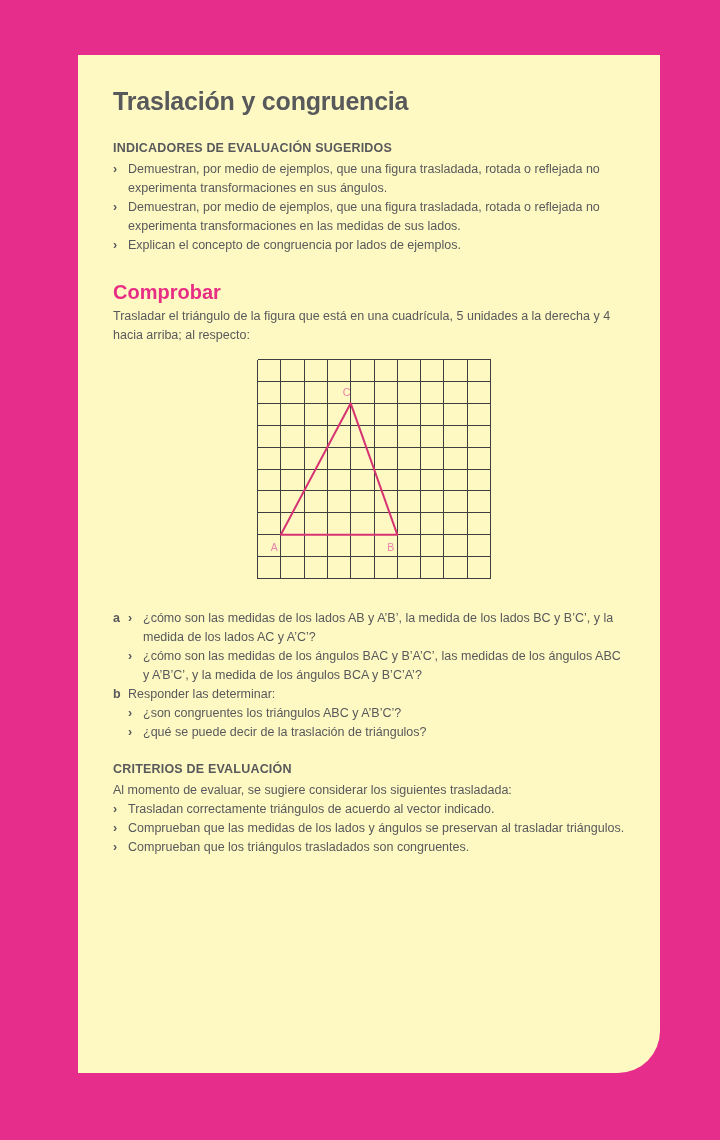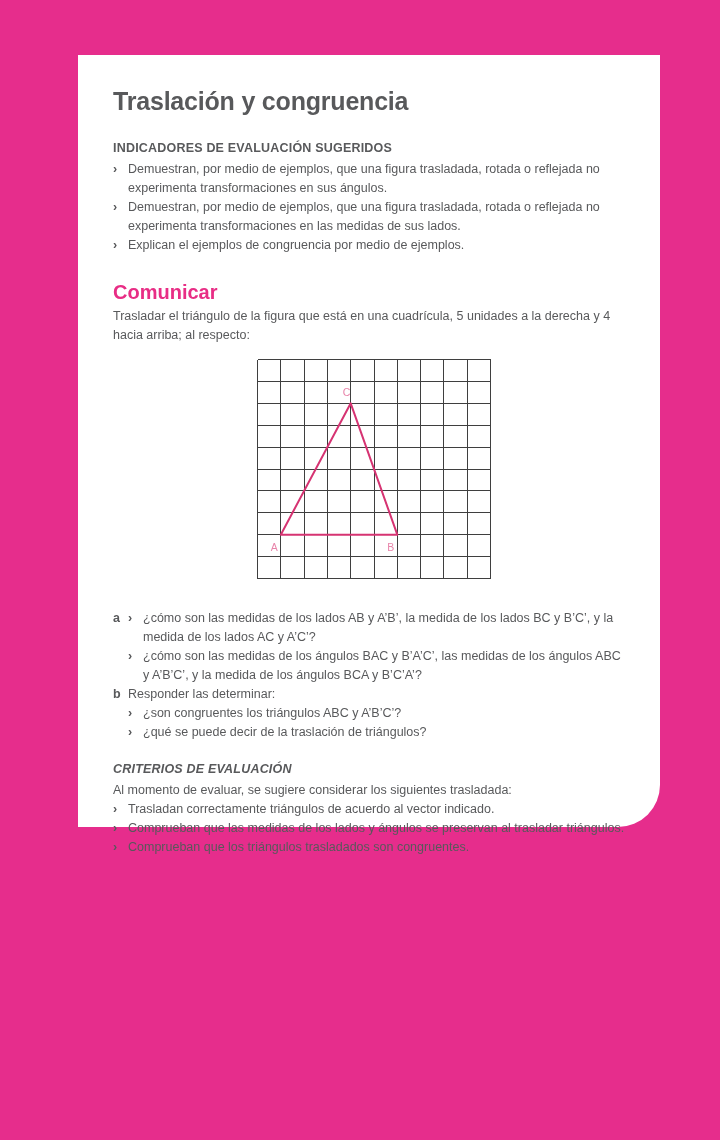--- a/index.html
+++ b/index.html
@@ -7,22 +7,22 @@
   body {
     width: 720px; height: 1140px;
     position: relative;
     background: #e62d8c;
     font-family: "Liberation Sans", sans-serif;
     overflow: hidden;
   }
   .page {
     position: absolute;
     left: 78px; top: 55px;
-    width: 582px; height: 772px;
-    background: #ffffff;
+    width: 582px; height: 1018px;
+    background: #fef9c3;
     border-radius: 0 0 42px 0;
   }
   .content {
     padding: 32px 30px 0 35px;
     color: #58595b;
     font-size: 12.5px;
     line-height: 19px;
   }
   .doc-title {
     font-size: 25px;
@@ -61,21 +61,21 @@
   }
   .figure-wrap { margin: 14px 0 0 144px; width: 234px; }
   .task { display: flex; margin-top: 0; }
   .task.first { margin-top: 24px; }
   .task-letter { font-weight: bold; width: 15px; flex: 0 0 15px; }
   .task-body { flex: 1; }
   .sub-list { margin: 0; }
   .sub-item { display: flex; }
   .sub-item .marker { width: 15px; flex: 0 0 15px; font-weight: bold; }
   .criteria-block { margin-top: 18px; }
-  .criteria-block .section-heading { margin-top: 0; font-style: italic; }
+  .criteria-block .section-heading { margin-top: 0; }
 </style>
 </head>
 <body style="background: rgb(230, 45, 140);">
 
 <div class="page">
   <div class="content">
 
     <h1 class="doc-title">Traslación y congruencia</h1>
 
 
@@ -86,27 +86,27 @@
         <div class="bullet-item">
           <span class="marker">›</span>
           <span>Demuestran, por medio de ejemplos, que una figura trasladada, rotada o reflejada no experimenta transformaciones en sus ángulos.</span>
         </div>
         <div class="bullet-item">
           <span class="marker">›</span>
           <span>Demuestran, por medio de ejemplos, que una figura trasladada, rotada o reflejada no experimenta transformaciones en las medidas de sus lados.</span>
         </div>
         <div class="bullet-item">
           <span class="marker">›</span>
-          <span>Explican el ejemplos de congruencia por medio de ejemplos.</span>
+          <span>Explican el concepto de congruencia por lados de ejemplos.</span>
         </div>
       </div>
     </div>
 
     <div>
-      <div class="activity-heading" style="color: rgb(232, 45, 133);">Comunicar</div>
+      <div class="activity-heading" style="color: rgb(232, 45, 133);">Comprobar</div>
       <p class="oa-desc">Trasladar el triángulo de la figura que está en una cuadrícula, 5 unidades a la derecha y 4 hacia arriba; al respecto:</p>
 
       <div class="figure-wrap">
         <svg width="234" height="220" viewBox="0 0 234 220">
             <line x1="0.5" y1="0.5" x2="0.5" y2="219.5" stroke="#3f3f3f" stroke-width="1" shape-rendering="crispEdges"></line>
             <line x1="23.5" y1="0.5" x2="23.5" y2="219.5" stroke="#3f3f3f" stroke-width="1" shape-rendering="crispEdges"></line>
             <line x1="47.5" y1="0.5" x2="47.5" y2="219.5" stroke="#3f3f3f" stroke-width="1" shape-rendering="crispEdges"></line>
             <line x1="70.5" y1="0.5" x2="70.5" y2="219.5" stroke="#3f3f3f" stroke-width="1" shape-rendering="crispEdges"></line>
             <line x1="93.5" y1="0.5" x2="93.5" y2="219.5" stroke="#3f3f3f" stroke-width="1" shape-rendering="crispEdges"></line>
             <line x1="117.5" y1="0.5" x2="117.5" y2="219.5" stroke="#3f3f3f" stroke-width="1" shape-rendering="crispEdges"></line>

